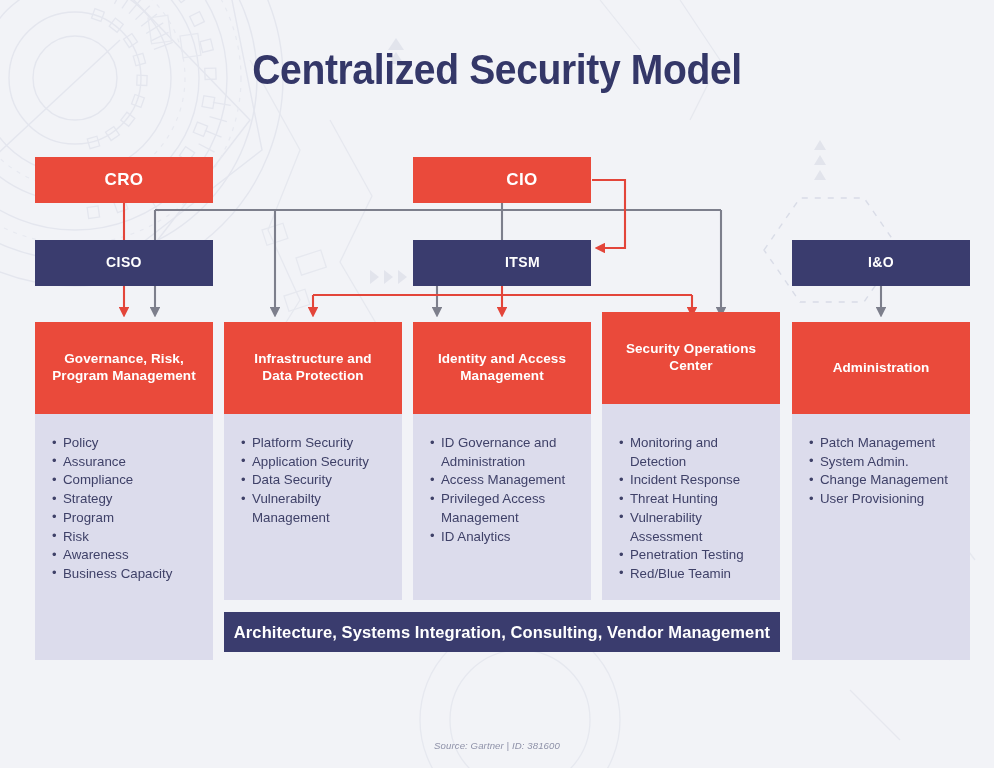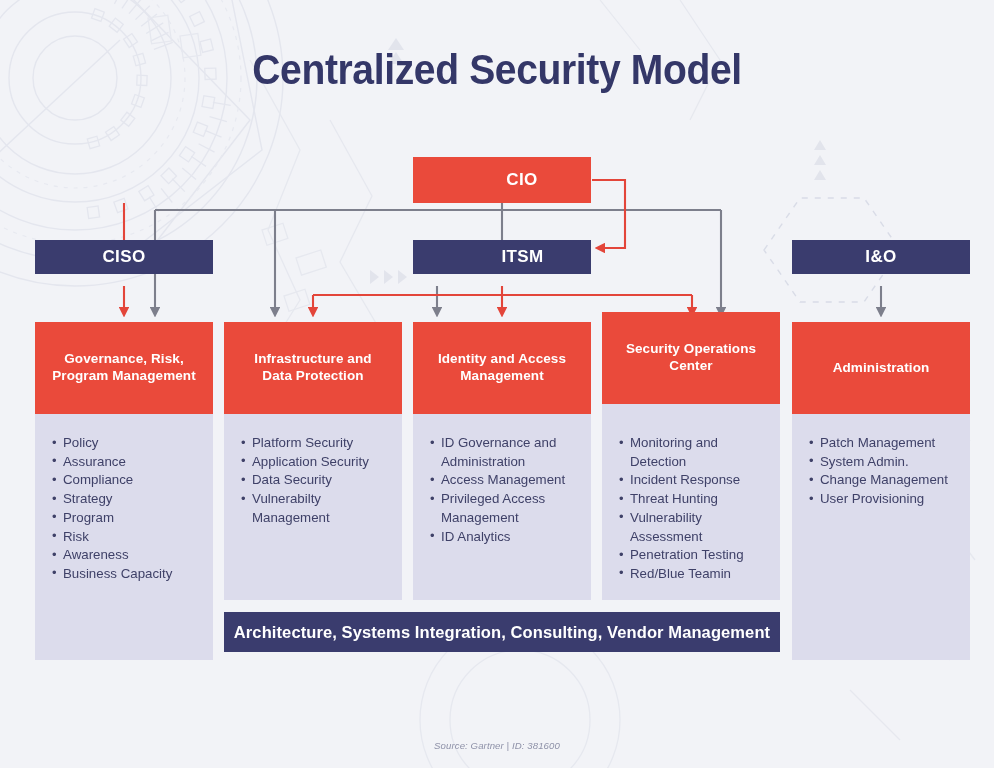--- a/index.html
+++ b/index.html
@@ -29,21 +29,21 @@
   
   .box {
     position:absolute; z-index:4;
     display:flex; align-items:center; justify-content:center;
     text-align:center; color:#ffffff; font-weight:bold;
     line-height:1.25;
   }
   .box.red  { background:#ea4a3b; }
   .box.navy { background:#3a3c6e; }
   .tier1 { height:46px; font-size:17px; letter-spacing:0.4px; }
-  .tier2 { height:34px; font-size:17px; letter-spacing:0.4px; }
+  .tier2 { height:46px; font-size:14px; letter-spacing:0.4px; }
   .colhead { height:92px; font-size:13.5px; padding:0 10px; letter-spacing:0.1px; }
 
   
   .colbody {
     position:absolute; z-index:3;
     background:#dcdcec;
   }
   .bullets {
     position:absolute; z-index:6;
     font-size:13.3px; color:#3f4168; line-height:18.7px;
@@ -327,20 +327,23 @@
     <path d="M502 286 L502 295" stroke="#e3453a" stroke-width="2.1" fill="none"></path>
     <path d="M313 295 L313 312" stroke="#e3453a" stroke-width="2.1" fill="none" marker-end="url(#ar-red)"></path>
     <path d="M502 295 L502 312" stroke="#e3453a" stroke-width="2.1" fill="none" marker-end="url(#ar-red)"></path>
     <path d="M692 295 L692 312" stroke="#e3453a" stroke-width="2.1" fill="none" marker-end="url(#ar-red)"></path>
 
     <path d="M881 286 L881 312" stroke="#7d7f8c" stroke-width="2.1" fill="none" marker-end="url(#ar-gray)"></path>
   </svg>
 
   <div class="title">Centralized Security Model</div>
 
+  <div class="box red tier1" style="left:35px; top:157px; width:178px;">
+    <span>CRO</span>
+  </div>
   <div class="box red tier1" style="left:413px; top:157px; width:178px;padding-left:40px;">
     <span>CIO</span>
   </div>
 
   <div class="box navy tier2" style="left:35px; top:240px; width:178px;">
     <span>CISO</span>
   </div>
   <div class="box navy tier2" style="left:413px; top:240px; width:178px;padding-left:41px;">
     <span>ITSM</span>
   </div>

